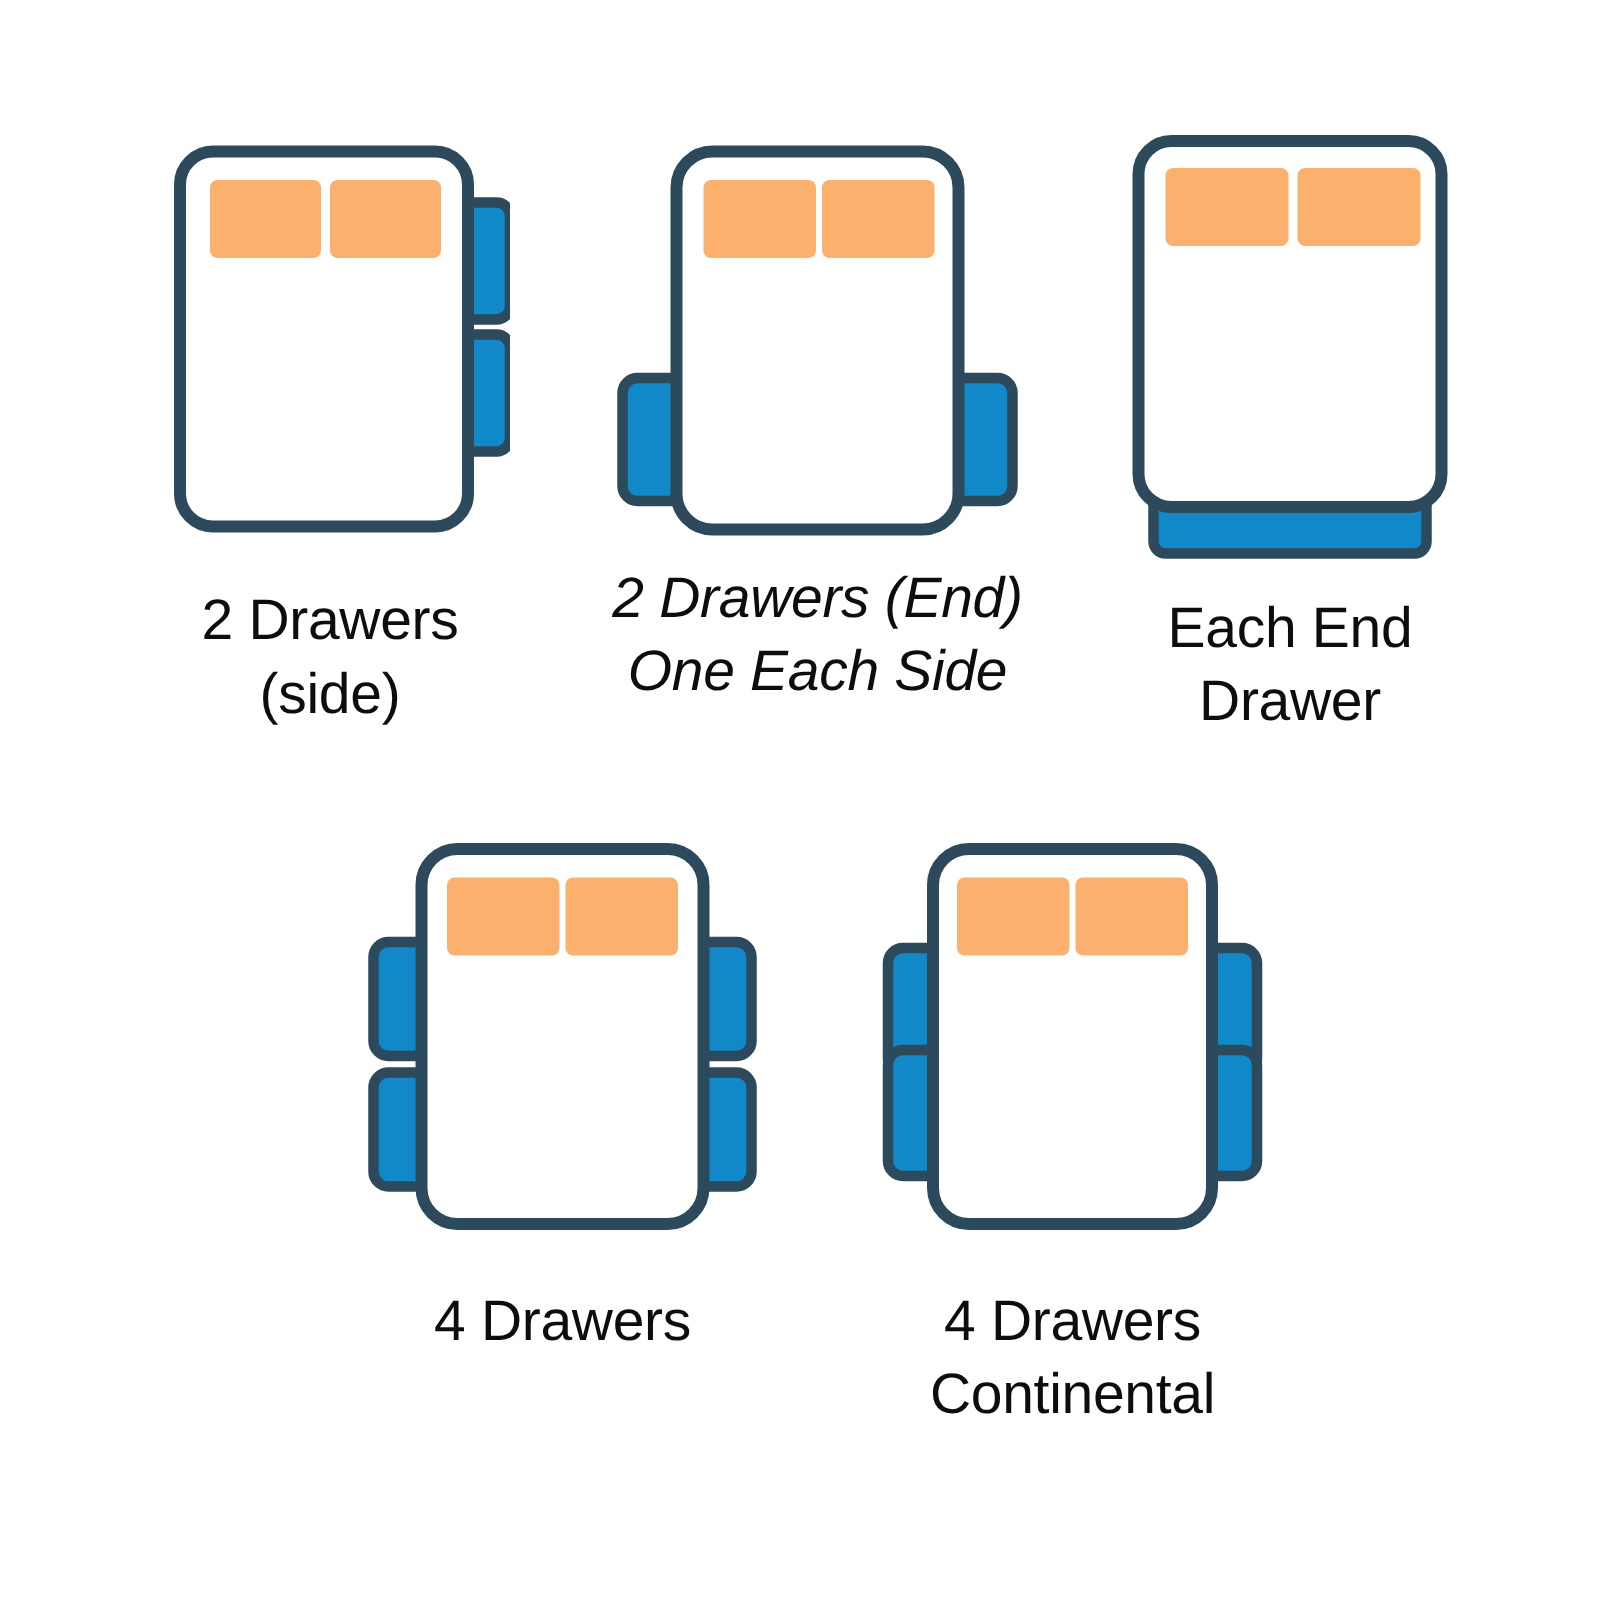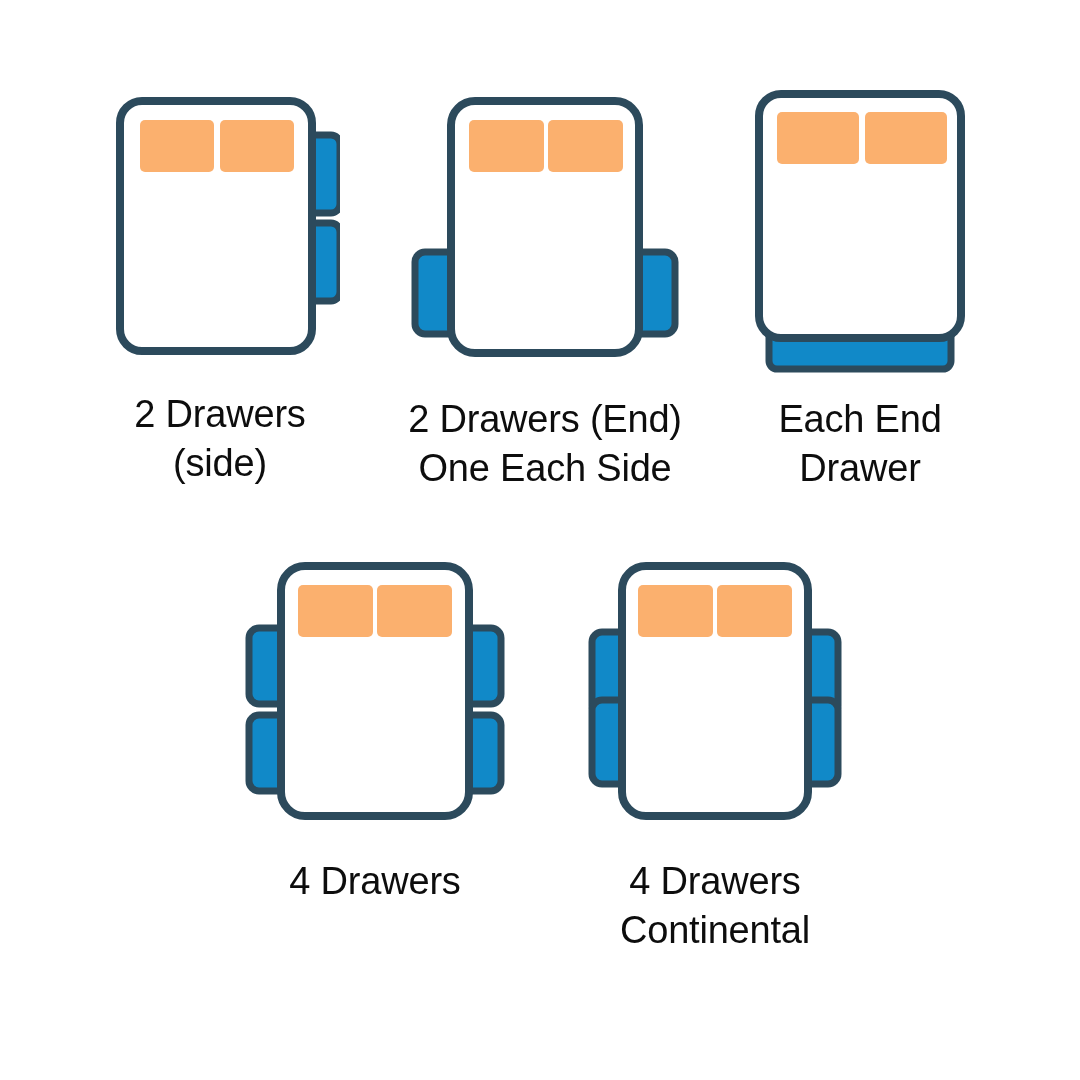--- a/index.html
+++ b/index.html
@@ -65,21 +65,21 @@
 
       <rect x="10" y="167" width="44" height="82" rx="10" fill="#1189c8" stroke="#2c4a5c" stroke-width="7"></rect>
 
       <rect x="226" y="167" width="44" height="82" rx="10" fill="#1189c8" stroke="#2c4a5c" stroke-width="7"></rect>
 
       <rect x="46" y="16" width="188" height="252" rx="24" fill="#ffffff" stroke="#2c4a5c" stroke-width="8"></rect>
 
       <rect x="64" y="35" width="75" height="52" rx="5" fill="#fbb06e"></rect>
       <rect x="143" y="35" width="75" height="52" rx="5" fill="#fbb06e"></rect>
     </svg>
-    <div class="bed-label" style="top:310px;">2 Drawers (End)
+    <div class="bed-label" style="top:290px;font-style:italic;">2 Drawers (End)
 One Each Side</div>
   </div>
 
   <div class="bed-card" style="left:745px; top:80px; width:230px; height:300px;">
     <svg class="bed-svg" width="230" height="300" viewBox="0 0 230 300">
 
       <rect x="24" y="243" width="182" height="46" rx="8" fill="#1189c8" stroke="#2c4a5c" stroke-width="7"></rect>
 
       <rect x="14" y="14" width="202" height="244" rx="22" fill="#ffffff" stroke="#2c4a5c" stroke-width="8"></rect>
 

